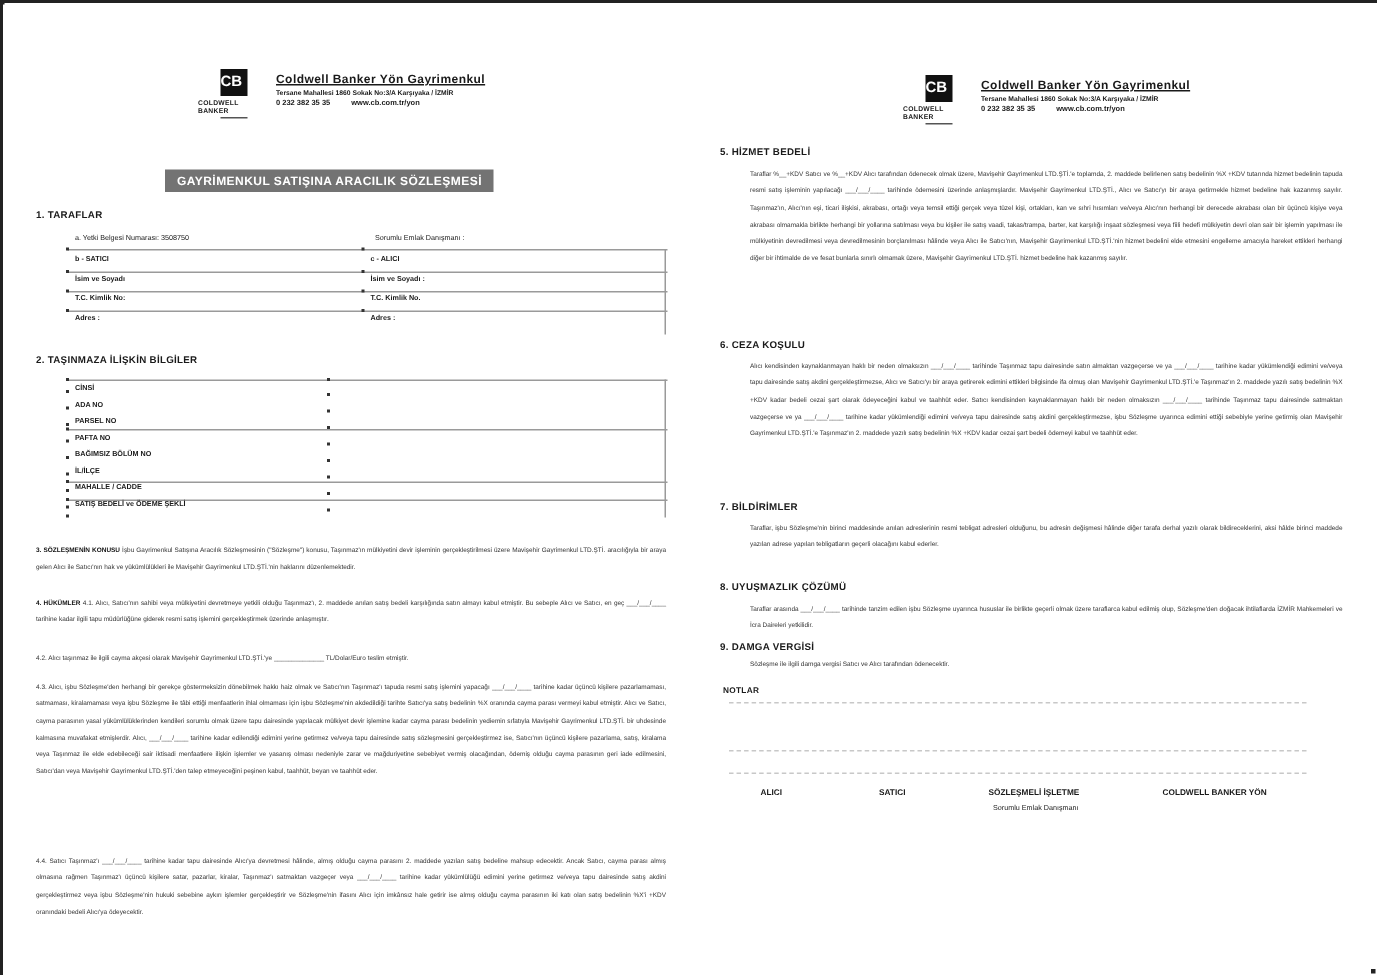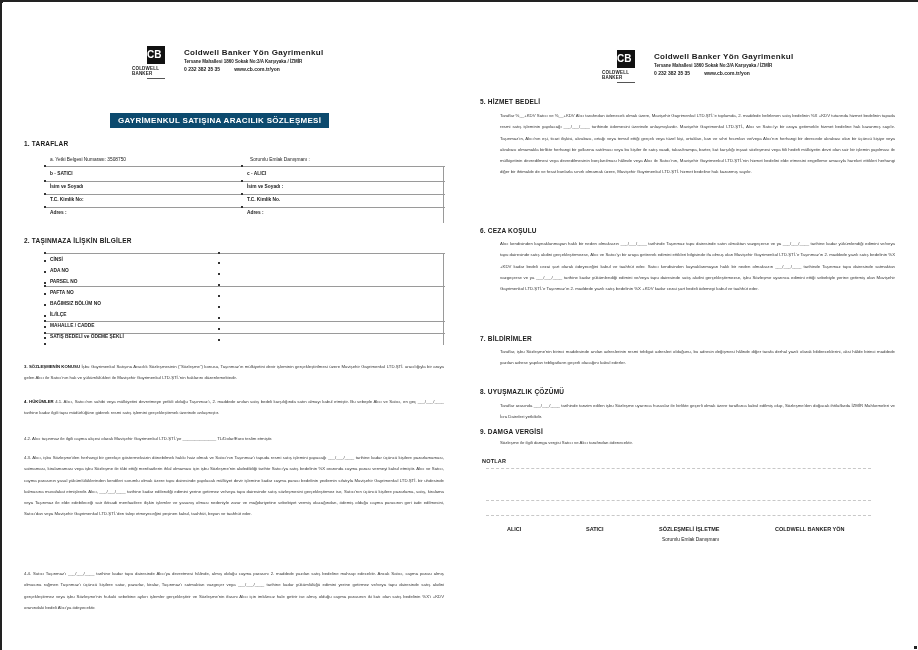--- a/index.html
+++ b/index.html
@@ -7,25 +7,25 @@
   .frame{position:absolute;left:0;top:0;width:916px;height:648px;border-left:2px solid #222;border-top:2px solid #222;}
   .page{position:absolute;top:0;width:440px;}
   #page-left{left:20px;}
   #page-right{left:472px;}
   .hdr{position:absolute;display:flex;align-items:flex-start;}
   .logo{width:48px;text-align:left;}
   .logo-box{width:18px;height:18px;background:#111;color:#fff;margin:0 auto;font-size:10px;font-weight:bold;line-height:18px;}
   .logo-txt{font-size:4.5px;font-weight:bold;line-height:5px;margin-top:2px;letter-spacing:0.2px;}
   .logo-sub{width:18px;height:1px;background:#555;margin:2px auto 0;}
   .hdr-info{margin-left:4px;margin-top:2px;}
-  .co-name{font-size:8px;font-weight:bold;letter-spacing:0.3px;}
+  .co-name{font-size:8px;font-weight:bold;letter-spacing:0.3px;text-decoration:underline;}
   .co-line{font-size:4.5px;font-weight:bold;margin-top:2px;}
   .co-line2{font-size:5px;font-weight:bold;margin-top:2px;}
   .co-line2 span{margin-right:14px;}
-  .title-bar{position:absolute;background:#0c4a6e;color:#fff;font-size:8px;font-weight:bold;padding:3px 8px;letter-spacing:0.3px;white-space:nowrap;}
+  .title-bar{position:absolute;background:#737373;color:#fff;font-size:8px;font-weight:bold;padding:3px 8px;letter-spacing:0.3px;white-space:nowrap;}
   .sec-h{position:absolute;font-size:6.5px;font-weight:bold;letter-spacing:0.2px;white-space:nowrap;}
   .txt{position:absolute;font-size:4.3px;line-height:11.3px;text-align:justify;color:#333;}
   .txt b{color:#111;}
   .row-label{position:absolute;font-size:4.8px;font-weight:bold;white-space:nowrap;}
   .hline{position:absolute;height:1px;background:#9a9a9a;}
   .vline{position:absolute;width:1px;background:#9a9a9a;}
   .dot{position:absolute;width:2px;height:2px;background:#333;}
   .dash{position:absolute;height:0;border-top:1px dashed #c8c8c8;}
   .sig{position:absolute;font-size:5.5px;font-weight:bold;white-space:nowrap;text-align:center;}
   .sig-sub{position:absolute;font-size:4.8px;white-space:nowrap;}

